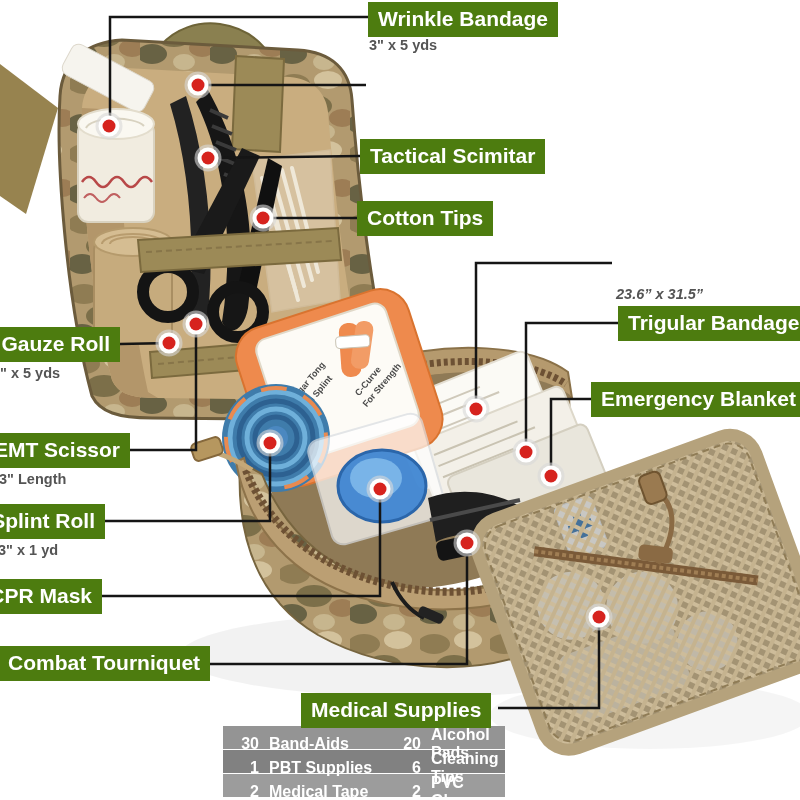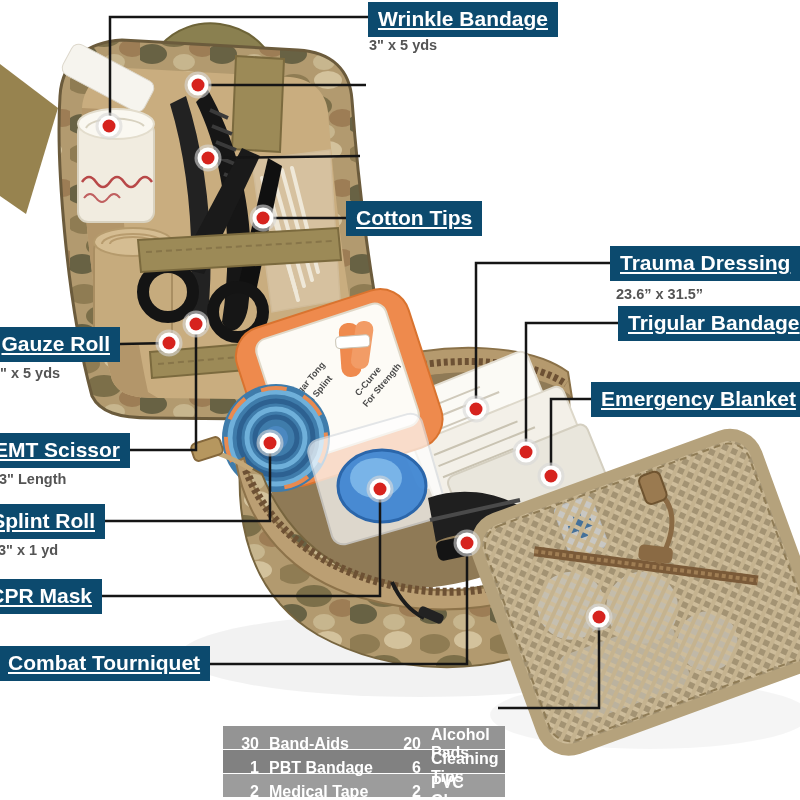--- a/index.html
+++ b/index.html
@@ -1,29 +1,29 @@
 <!DOCTYPE html>
 <html><head>
 <meta charset="utf-8">
 <style>
   html,body{margin:0;padding:0;background:#fff;}
   .page{position:relative;width:800px;height:800px;overflow:hidden;background:#ffffff;
         font-family:"Liberation Sans",sans-serif;}
   .layer{position:absolute;left:0;top:0;width:800px;height:800px;}
-  .co{position:absolute;background:#0c4a6e;color:#ffffff;font-weight:bold;font-size:21px;
-      line-height:1;padding:6px 10px 8px;white-space:nowrap;z-index:3;text-decoration:underline;}
+  .co{position:absolute;background:#4d7c0f;color:#ffffff;font-weight:bold;font-size:21px;
+      line-height:1;padding:6px 10px 8px;white-space:nowrap;z-index:3;}
   .sub{position:absolute;color:#545454;font-weight:bold;font-size:14.5px;white-space:nowrap;z-index:3;}
   
   .co.wrinkle{left:368px;top:2px;}
   .sub.wrinkle{left:369px;top:37px;}
   .co.israeli{left:366px;top:66px;}
   .co.scimitar{left:360px;top:139px;}
-  .co.cotton{left:346px;top:201px;}
+  .co.cotton{left:357px;top:201px;}
   .co.trauma{left:610px;top:246px;}
-  .sub.trauma{left:616px;top:286px;}
+  .sub.trauma{left:616px;top:286px;font-style:italic;}
   .co.trigular{left:618px;top:306px;}
   .co.emergency{left:591px;top:382px;}
   .co.gauze{right:680px;top:327px;}
   .sub.gauze{left:0px;top:365px;}
   .co.emt{right:670px;top:433px;}
   .sub.emt{left:-5px;top:471px;}
   .co.splint{right:695px;top:504px;}
   .sub.splint{left:-2px;top:542px;}
   .co.cpr{right:698px;top:579px;}
   .co.tourniquet{left:-2px;top:646px;}
@@ -295,44 +295,45 @@
       <g transform="translate(599,617)">
           <circle r="13.5" fill="#d8d8d8" opacity="0.6"></circle>
           <circle r="10.5" fill="#ffffff"></circle>
           <circle r="6.5" fill="#d6231e"></circle>
         </g>
     </g>
   </svg>
 
   <div class="co wrinkle">Wrinkle Bandage</div>
   <div class="sub wrinkle">3" x 5 yds</div>
+  <div class="co scimitar">Tactical Scimitar</div>
   <div class="co cotton">Cotton Tips</div>
-  <div class="co trauma">Trauma Dressing</div>
   <div class="sub trauma">23.6” x 31.5”</div>
   <div class="co trigular">Trigular Bandage</div>
   <div class="co emergency">Emergency Blanket</div>
   <div class="co gauze">Gauze Roll</div>
   <div class="sub gauze">" x 5 yds</div>
   <div class="co emt">EMT Scissor</div>
   <div class="sub emt">.3" Length</div>
   <div class="co splint">Splint Roll</div>
   <div class="sub splint">3" x 1 yd</div>
   <div class="co cpr">CPR Mask</div>
   <div class="co tourniquet">Combat Tourniquet</div>
+  <div class="co medical">Medical Supplies</div>
 
   <div class="supplies">
     <div class="srow r0">
       <span class="num">30</span>
       <span>Band-Aids</span>
       <span class="num">20</span>
       <span>Alcohol Pads</span>
     </div>
     <div class="srow r1">
       <span class="num">1</span>
-      <span>PBT Bandage</span>
+      <span>PBT Supplies</span>
       <span class="num">6</span>
       <span>Cleaning Tips</span>
     </div>
     <div class="srow r2">
       <span class="num">2</span>
       <span>Medical Tape</span>
       <span class="num">2</span>
       <span>PVC Gloves</span>
     </div>
   </div>

